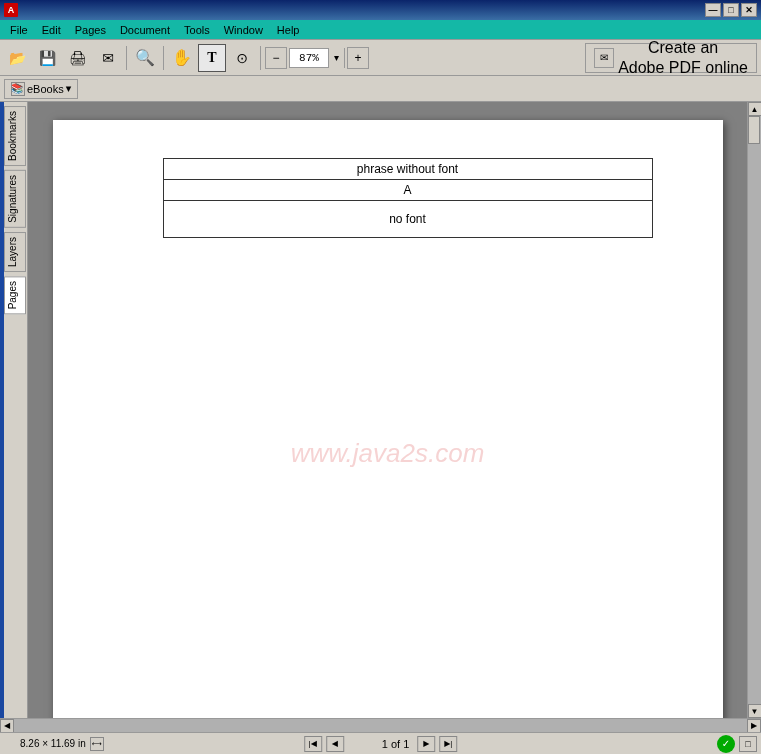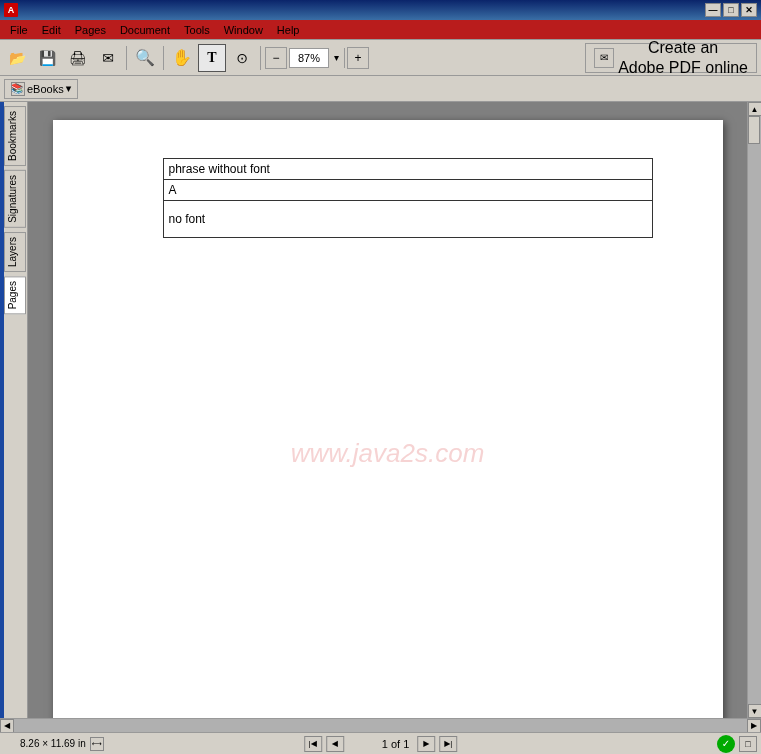--- a/index.html
+++ b/index.html
@@ -23,21 +23,21 @@
       width: 16px; height: 14px;
       background: #d4d0c8;
       border: 1px solid #888;
       display: flex; align-items: center; justify-content: center;
       font-size: 9px; color: #000; cursor: pointer;
     }
     .adobe-icon { width: 14px; height: 14px; background: #c00; color: white; font-size: 9px; font-weight: bold; display: flex; align-items: center; justify-content: center; border-radius: 1px; }
 
     
     #menu-bar {
-      background: #b91c1c;
+      background: #14b8a6;
       border-bottom: 1px solid #999;
       height: 20px;
       display: flex;
       align-items: center;
       padding: 0 4px;
       gap: 2px;
     }
     .menu-item { padding: 2px 6px; font-size: 11px; cursor: pointer; }
 
     
@@ -56,21 +56,21 @@
       border: 1px solid transparent;
       display: flex; align-items: center; justify-content: center;
       cursor: pointer; font-size: 14px;
     }
     .tb-separator { width: 1px; height: 24px; background: #999; margin: 0 2px; }
     .zoom-box {
       display: flex; align-items: center; gap: 2px;
     }
     .zoom-input {
       width: 44px; height: 20px; border: 1px inset #999; background: white;
-      font-size: 11px; text-align: center;
+      font-size: 11px; text-align: center; font-family: Liberation Mono, monospace;
     }
     .zoom-btn { width: 16px; height: 20px; background: #d4d0c8; border: 1px solid #999; font-size: 10px; cursor: pointer; display: flex; align-items: center; justify-content: center; }
     .pdf-online-btn {
       margin-left: auto;
       background: #d4d0c8;
       border: 1px solid #999;
       padding: 2px 8px;
       font-size: 10px;
       cursor: pointer;
       height: 30px;
@@ -149,20 +149,21 @@
       border-collapse: collapse;
       position: absolute;
       top: 40px;
       left: 110px;
       width: 490px;
     }
     #pdf-table td {
       border: 1px solid #333;
       padding: 2px 4px;
       font-size: 12px;
+      text-align: center;
     }
 
     
     #watermark {
       position: absolute;
       top: 50%;
       left: 50%;
       transform: translate(-50%, -50%);
       color: rgba(255, 100, 100, 0.3);
       font-size: 28px;

